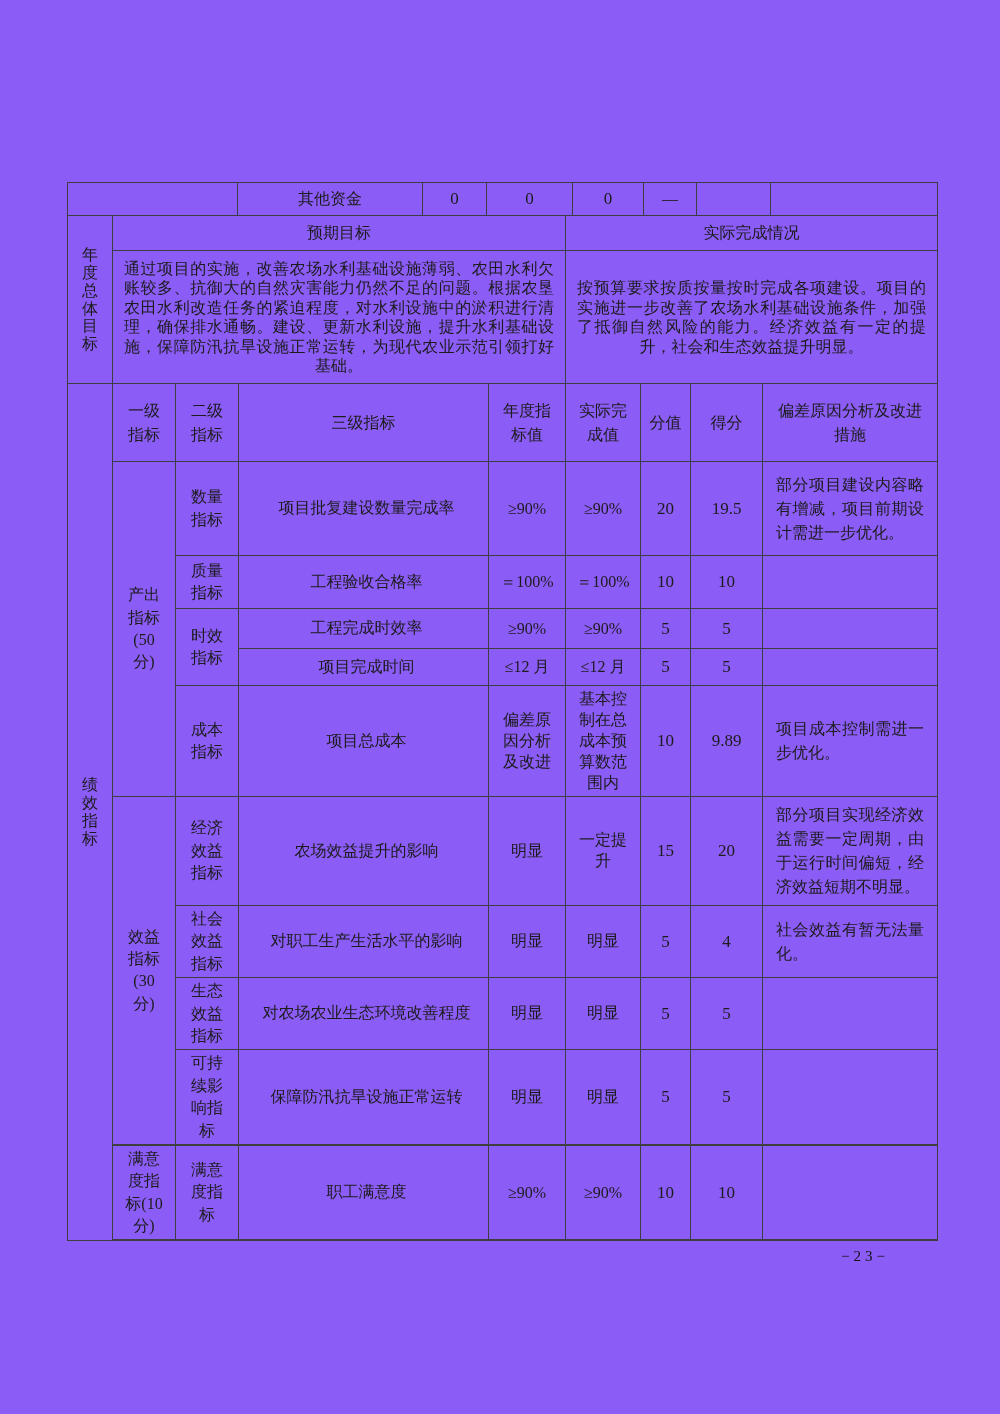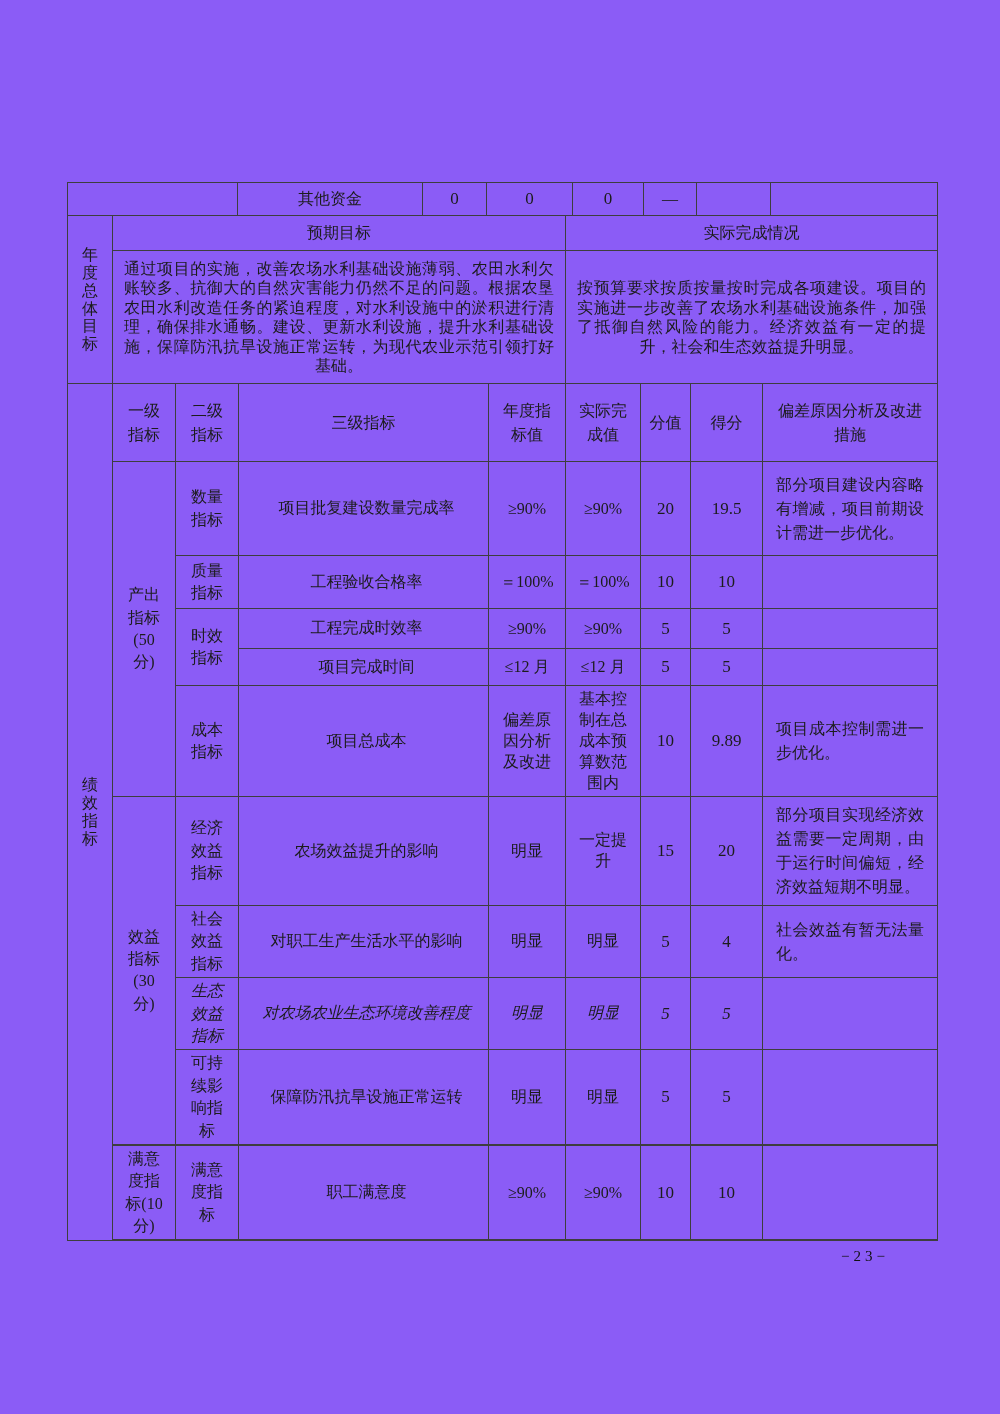--- a/index.html
+++ b/index.html
@@ -37,21 +37,21 @@
 
   #tblC { top: 383px; }
   .trh  { height: 78px; }
   .tr1  { height: 94px; }
   .tr2  { height: 53px; }
   .tr3  { height: 40px; }
   .tr4  { height: 37px; }
   .tr5  { height: 111px; }
   .tr6  { height: 107px; }
   .tr7  { height: 67px; }
-  .tr8  { height: 65px; font-style: italic; }
+  .tr8  { height: 65px; }
   .tr9  { height: 87px; }
   .tr10 { height: 90px; }
   .tr10 td { border-top-width: 2px; border-bottom-width: 2px; }
 
   .vert { white-space: pre-line; line-height: 1.12; padding: 2px 0; }
   .pre  { white-space: pre-line; line-height: 1.4; }
   .hd   { white-space: pre-line; line-height: 1.45; }
   .para {
     text-align: justify;
     text-align-last: center;

